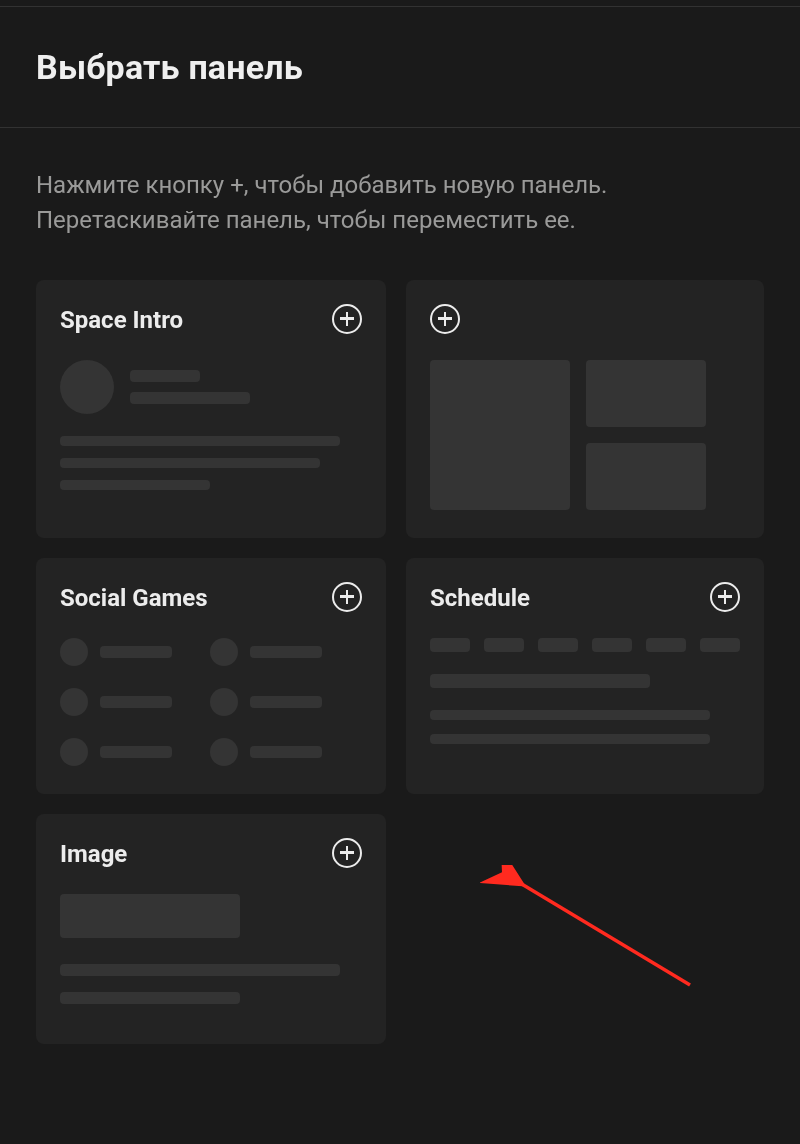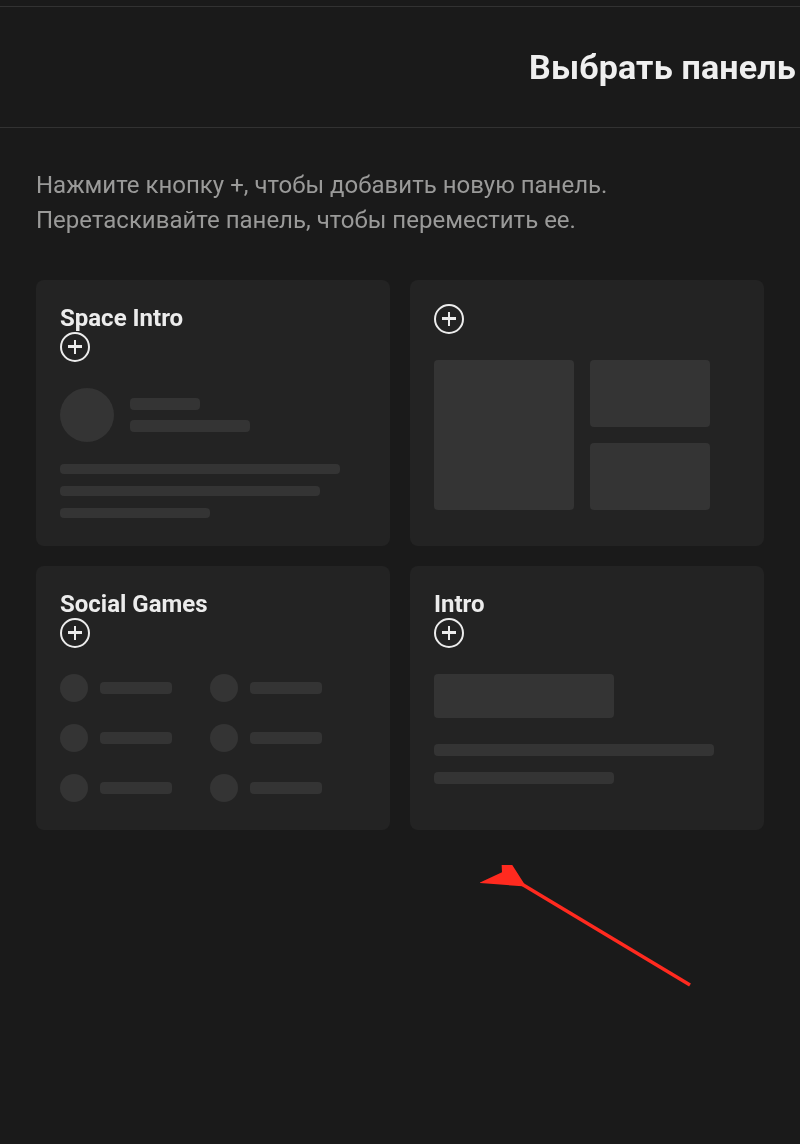--- a/index.html
+++ b/index.html
@@ -10,22 +10,23 @@
     font-family: -apple-system, BlinkMacSystemFont, "Segoe UI", Roboto, Helvetica, Arial, sans-serif;
     color: #e9e9e9;
     overflow: hidden;
   }
   .top-divider {
     height: 1px;
     background: #323232;
     margin-top: 6px;
   }
   .header {
-    text-align: right;
+    text-align: left;
     padding: 40px 4px 40px 0;
+    margin-left: 36px;
   }
   .header h1 {
     font-size: 34px;
     font-weight: 700;
     color: #efefef;
     letter-spacing: 0.2px;
   }
   .divider {
     height: 1px;
     background: #323232;
@@ -47,23 +48,22 @@
   .card {
     background: #232323;
     border-radius: 8px;
     padding: 24px 24px 28px 24px;
     min-height: 230px;
     position: relative;
   }
   .card-head {
     display: flex;
     justify-content: space-between;
-    align-items: flex-start;
+    align-items: flex-end;
     margin-bottom: 26px;
-    flex-direction: column;
   }
   .card-title {
     font-size: 24px;
     font-weight: 700;
     color: #ececec;
   }
   .add-btn {
     width: 30px;
     height: 30px;
     border: 2.5px solid #ececec;
@@ -225,25 +225,46 @@
               <div class="sl-bar sk"></div>
             </div>
           <div class="sl-item">
               <div class="sl-dot"></div>
               <div class="sl-bar sk"></div>
             </div>
         </div>
       </div>
     </div>
 
-
-
-    <div class="card">
-      <div class="card-head">
-        <span class="card-title">Intro</span>
+    <div class="card">
+      <div class="card-head">
+        <span class="card-title">Schedule</span>
+        <button class="add-btn" aria-label="add">
+            <span></span>
+          </button>
+      </div>
+      <div>
+        <div class="sc-tabs">
+          <div class="sk"></div>
+          <div class="sk"></div>
+          <div class="sk"></div>
+          <div class="sk"></div>
+          <div class="sk"></div>
+          <div class="sk"></div>
+        </div>
+        <div class="sc-line a sk"></div>
+        <div class="sc-line b sk"></div>
+        <div class="sc-line c sk"></div>
+      </div>
+    </div>
+
+
+    <div class="card">
+      <div class="card-head">
+        <span class="card-title">Image</span>
         <button class="add-btn" aria-label="add">
             <span></span>
           </button>
       </div>
       <div>
         <div class="tx-title sk"></div>
         <div class="tx-line a sk"></div>
         <div class="tx-line b sk"></div>
       </div>
     </div>

